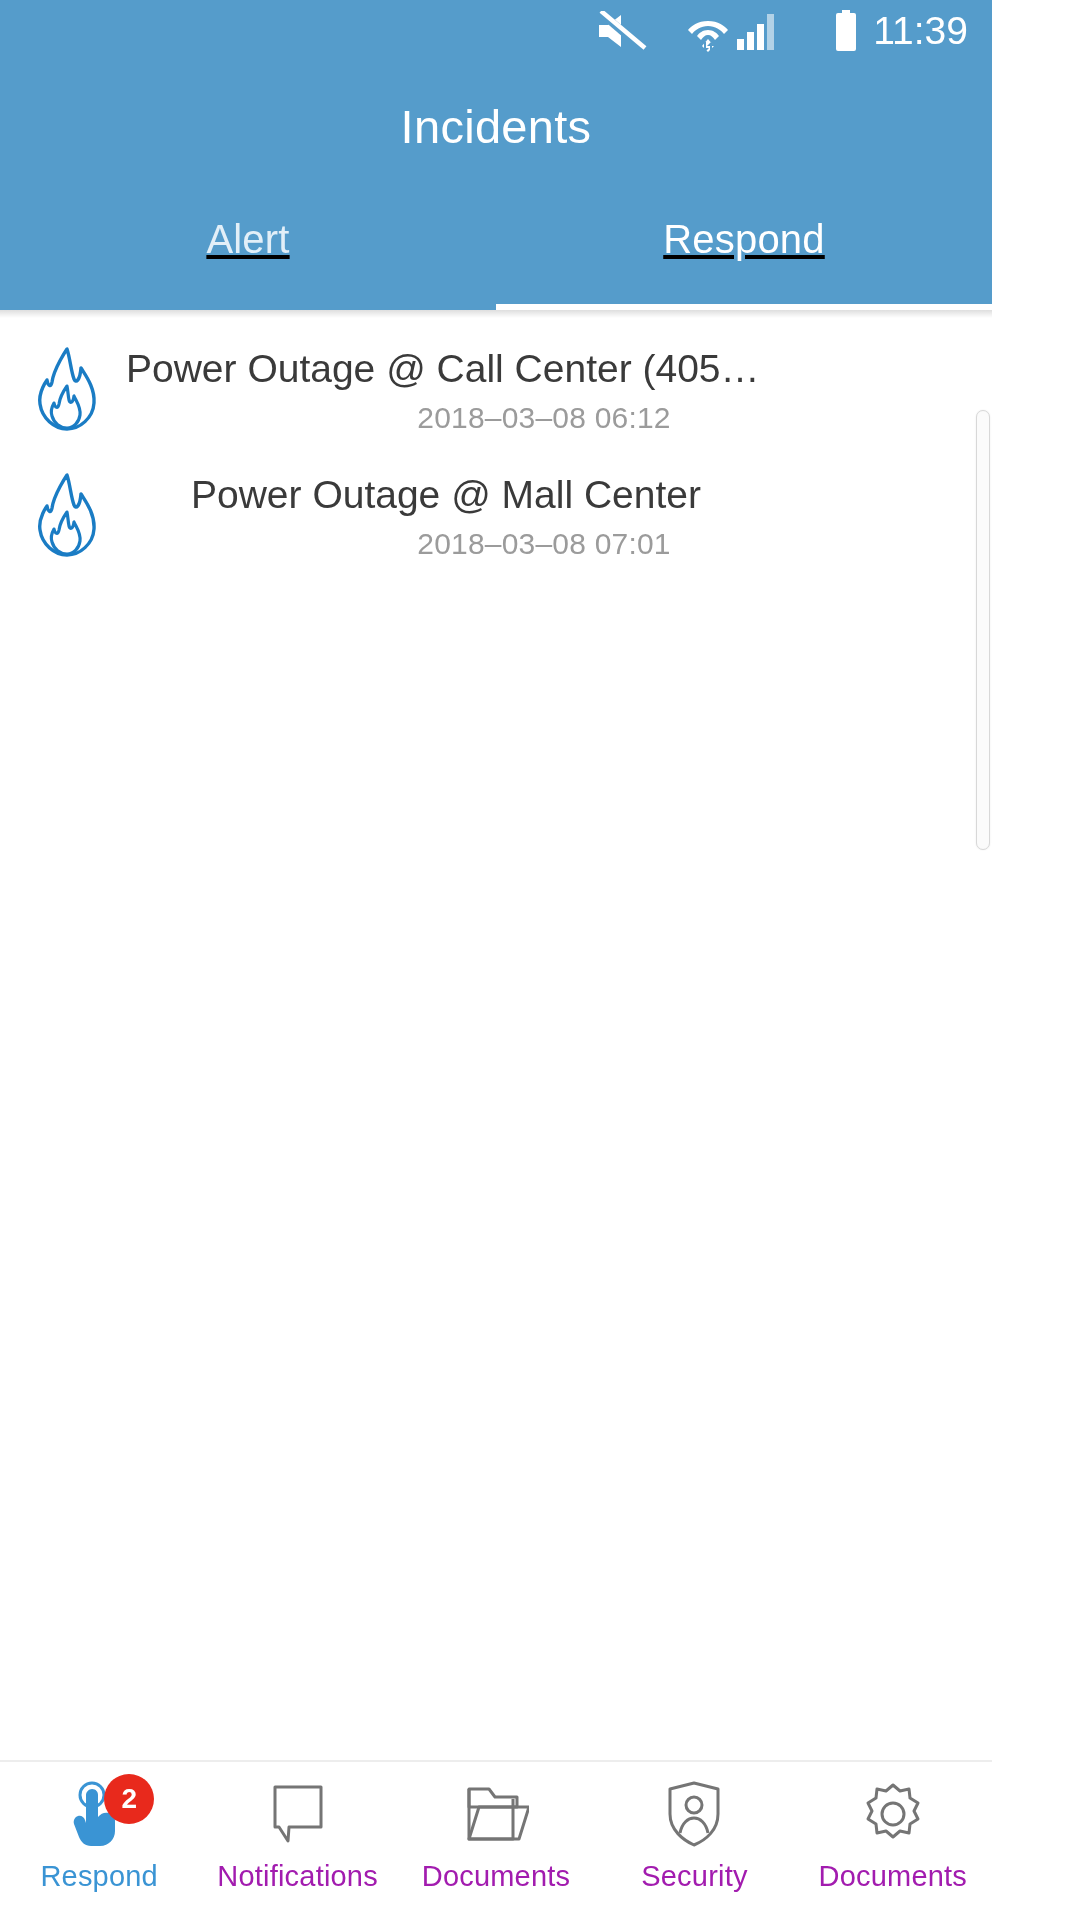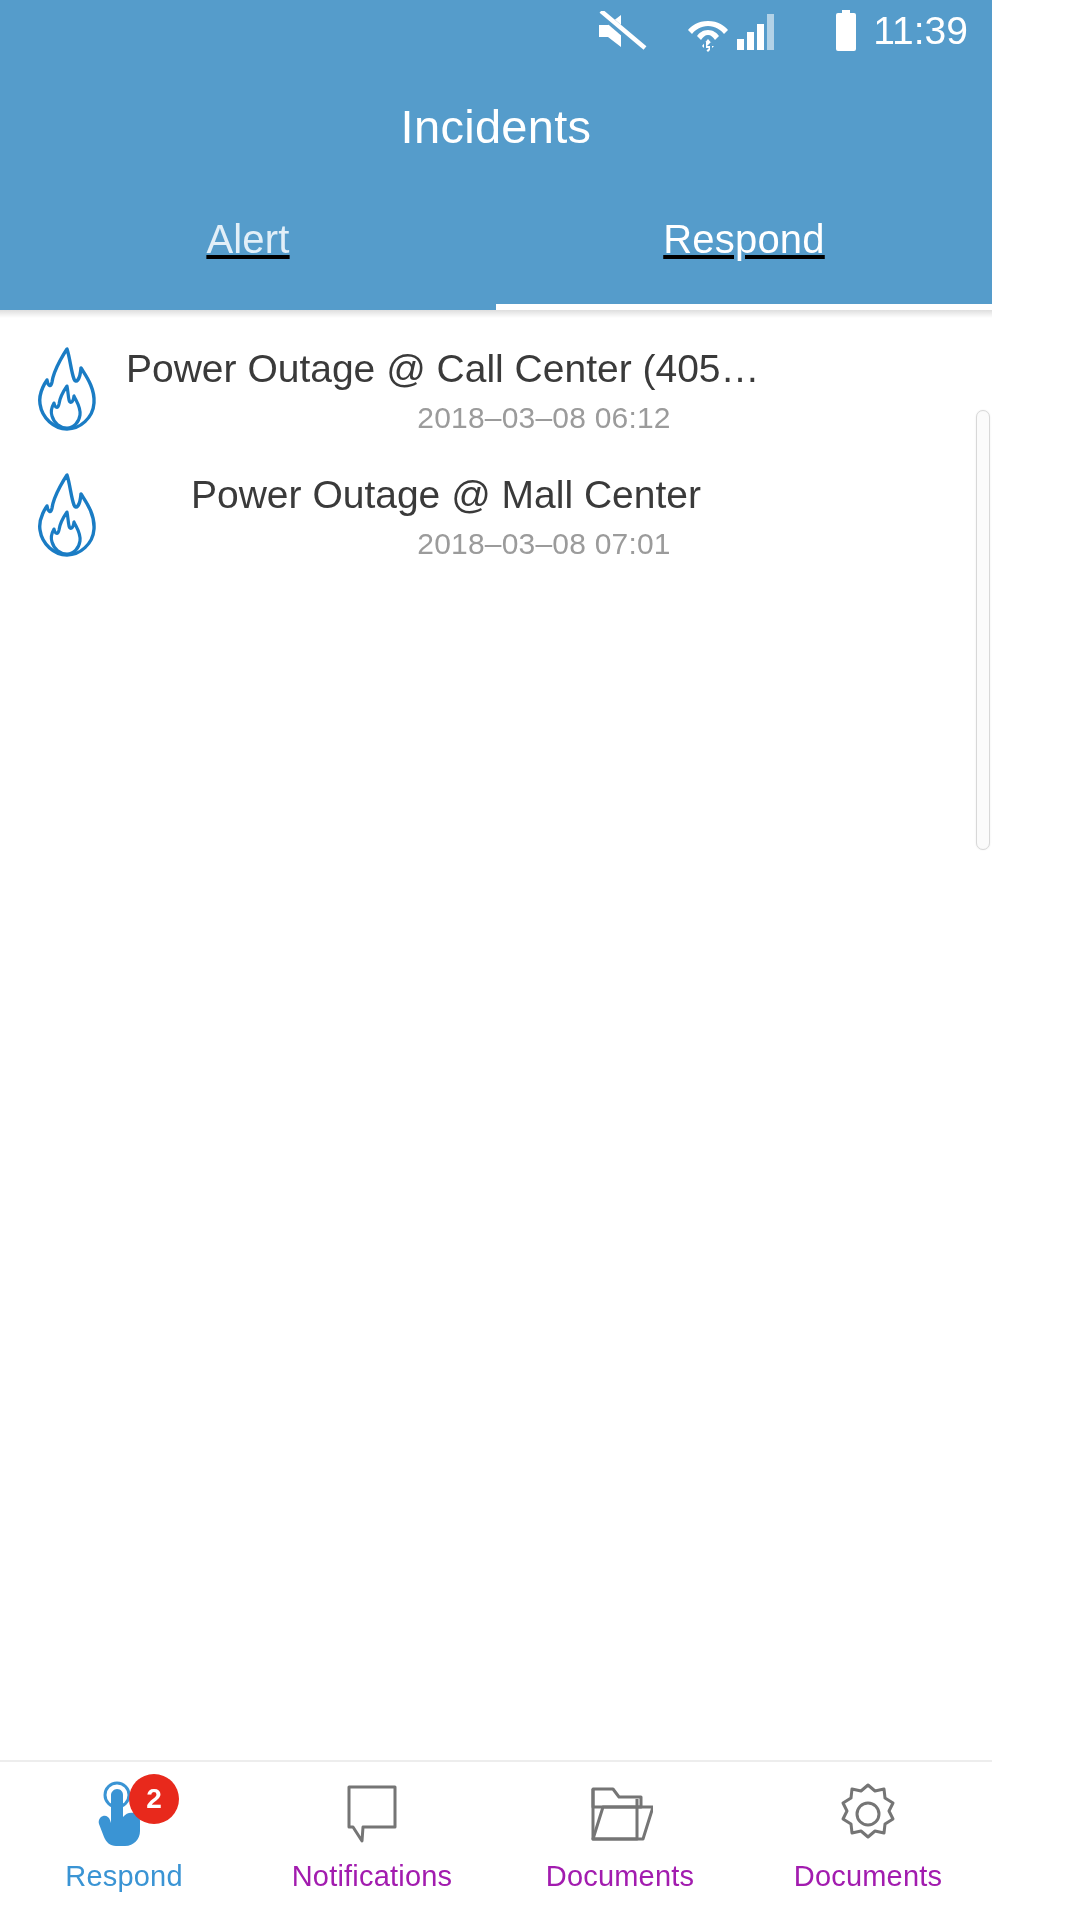--- a/index.html
+++ b/index.html
@@ -359,20 +359,30 @@
       <span class="nav-icon-wrap">
         <svg width="66" height="64" viewBox="0 0 66 64">
           <path d="M6 7 h20 l6 8 h22 v10 H6 z" fill="none" stroke="#757575" stroke-width="3" stroke-linejoin="round"></path>
           <path d="M6 7 v50 h44 V17" fill="none" stroke="#757575" stroke-width="3" stroke-linejoin="round"></path>
           <path d="M6 57 l10 -32 h50 l-10 32 z" fill="none" stroke="#757575" stroke-width="3" stroke-linejoin="round"></path>
         </svg>
       </span>
       <span class="nav-label">Documents</span>
     </div>
 
+    <div class="nav-item">
+      <span class="nav-icon-wrap">
+        <svg width="58" height="68" viewBox="0 0 58 68">
+          <path d="M29 3 L53 9 v25 c0 16 -12 26 -24 31 C18 60 5 50 5 34 V9 z" fill="none" stroke="#757575" stroke-width="3" stroke-linejoin="round"></path>
+          <circle cx="29" cy="25" r="8" fill="none" stroke="#757575" stroke-width="3"></circle>
+          <path d="M15 53 c2 -10 8 -15 14 -15 c6 0 12 5 14 15" fill="none" stroke="#757575" stroke-width="3"></path>
+        </svg>
+      </span>
+      <span class="nav-label">Security</span>
+    </div>
 
     <div class="nav-item">
       <span class="nav-icon-wrap">
         <svg width="66" height="66" viewBox="0 0 66 66">
           <g fill="none" stroke="#757575" stroke-width="3" stroke-linejoin="round">
             <path d="M33 4 l7 6 l9 -2 l1 9 l8 5 l-4 8 l4 8 l-8 5 l-1 9 l-9 -2 l-7 6 l-7 -6 l-9 2 l-1 -9 l-8 -5 l4 -8 l-4 -8 l8 -5 l1 -9 l9 2 z"></path>
             <circle cx="33" cy="33" r="11"></circle>
           </g>
         </svg>
       </span>

